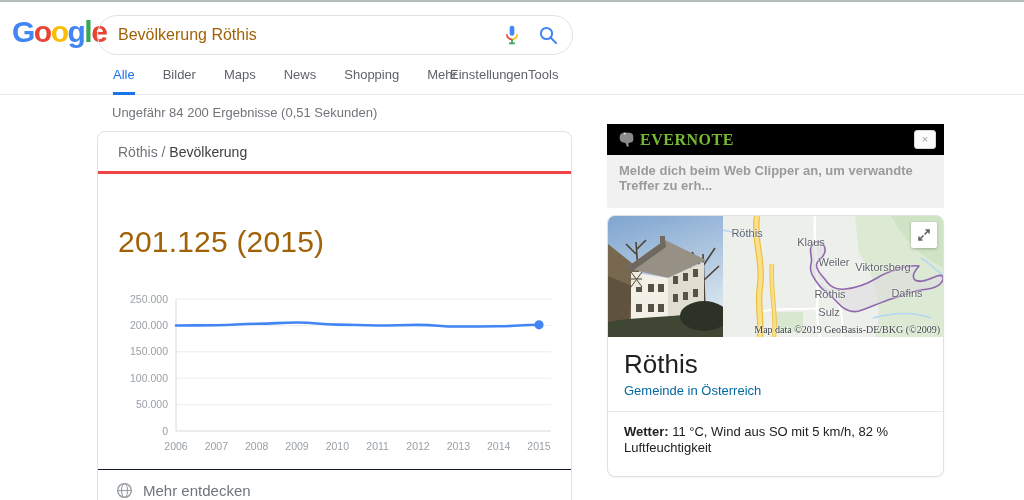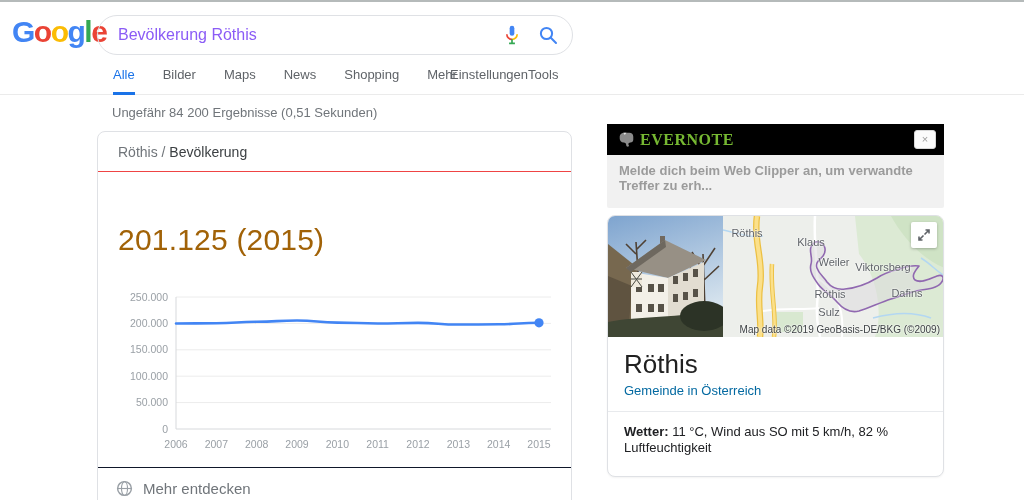--- a/index.html
+++ b/index.html
@@ -7,41 +7,41 @@
     font-family:"Liberation Sans", sans-serif; color:#202124; }
   .top-strip { height:2px; background:#b5baba; }
 
   
   .header { position:relative; height:58px; }
   .logo { position:absolute; left:12px; top:13px; font-size:30px; font-weight:700;
     letter-spacing:-1.5px; cursor:pointer; }
   .search-pill { position:absolute; left:97px; top:13px; width:476px; height:40px;
     border:1px solid #dfe1e5; border-radius:22px; display:flex; align-items:center;
     padding:0 14px 0 20px; }
-  .search-pill input { flex:1; border:none; outline:none; font-size:16px; color:#8b5cf6;
+  .search-pill input { flex:1; border:none; outline:none; font-size:16px; color:#a16207;
     font-family:"Liberation Sans", sans-serif; background:transparent; }
   .pill-icons { display:flex; align-items:center; gap:16px; }
   .pill-icons svg { display:block; cursor:pointer; }
 
   
   .tabbar { position:relative; height:35px; border-bottom:1px solid #ebebeb;text-align:right; }
   .tabs-left { position:absolute; left:113px; top:7px; display:flex; gap:28px; }
   .tabs-right { position:absolute; left:450px; top:7px; display:flex; }
   .tab { font-size:13px; color:#5f6368; padding-bottom:10px; cursor:pointer; white-space:nowrap; }
   .tab.active { color:#1a73e8; border-bottom:3px solid #1a73e8; font-weight:400; }
 
   .stats { margin:10px 0 0 112px; font-size:13px; color:#70757a; }
 
   .main { position:absolute; left:97px; top:124px; display:flex; gap:35px; }
   .col-left { width:475px; }
   .col-right { width:337px; }
 
   
   .chart-card { margin-top:7px; border:1px solid #dfe1e5; border-radius:8px; background:#fff; }
-  .cc-head { padding:12px 20px 11px; border-bottom:1px solid #ef4444; font-size:14px; color:#70757a; }
+  .cc-head { padding:12px 20px 11px; border-bottom:3px solid #ef4444; font-size:14px; color:#70757a; }
   .cc-head .metric { color:#3c4043; }
   .cc-body { padding:15px 20px 0; }
   .big-value { font-size:30px; color:#a16207; letter-spacing:.2px;margin-top:36px; }
   .chart-wrap { margin-top:30px; }
   .cc-foot { margin-top:8px; border-top:1px solid #0f172a; padding:12px 18px; display:flex;
     align-items:flex-end; gap:10px; font-size:15px; color:#70757a; cursor:pointer; }
   .sources-row { width:475px; display:flex; justify-content:space-between;
     padding:6px 9px 0 11px; font-size:12px; color:#70757a; }
   .feedback { font-style:italic; cursor:pointer; }
 
@@ -59,21 +59,21 @@
   
   .kcard { margin-top:7px; border:1px solid #dfe1e5; border-radius:8px; overflow:hidden;
     background:#fff; box-shadow:0 1px 2px rgba(0,0,0,.05); }
   .media { display:flex; height:121px; }
   .photo { width:115px; cursor:pointer; }
   .map { flex:1; position:relative; cursor:pointer; }
   .map svg.mapbg { position:absolute; left:0; top:0; }
   .map-label { position:absolute; transform:translate(-50%,-50%); font-size:11px; color:#5f6368;
     text-shadow:0 0 2px #fff,0 0 2px #fff; white-space:nowrap; }
   .map-attr { position:absolute; right:3px; bottom:2px; font-size:10px; color:#3c4043;
-    text-shadow:0 0 2px #fff,0 0 2px #fff; white-space:nowrap; }
+    text-shadow:0 0 2px #fff,0 0 2px #fff; white-space:nowrap;font-family:Liberation Serif, serif; }
   .expand-btn { position:absolute; top:6px; right:6px; width:26px; height:26px; background:#fff;
     border-radius:2px; box-shadow:0 1px 3px rgba(0,0,0,.25); display:flex; align-items:center;
     justify-content:center; cursor:pointer; }
   .kbody { padding:10px 16px 10px; }
   .ktitle { font-size:26px; font-weight:400; color:#212121; margin-top:2px; }
   .ksub { font-size:13px; color:#0369a1; margin-top:3px; padding-bottom:13px; }
   .kdivider { border-top:1px solid #e8eaed; margin:0 -16px; }
   .kdesc { margin-top:12px; font-size:13px; line-height:19px; color:#202124; }
   a.klink { color:#4134c8; text-decoration:none; cursor:pointer; }
   .facts { margin-top:12px; }

